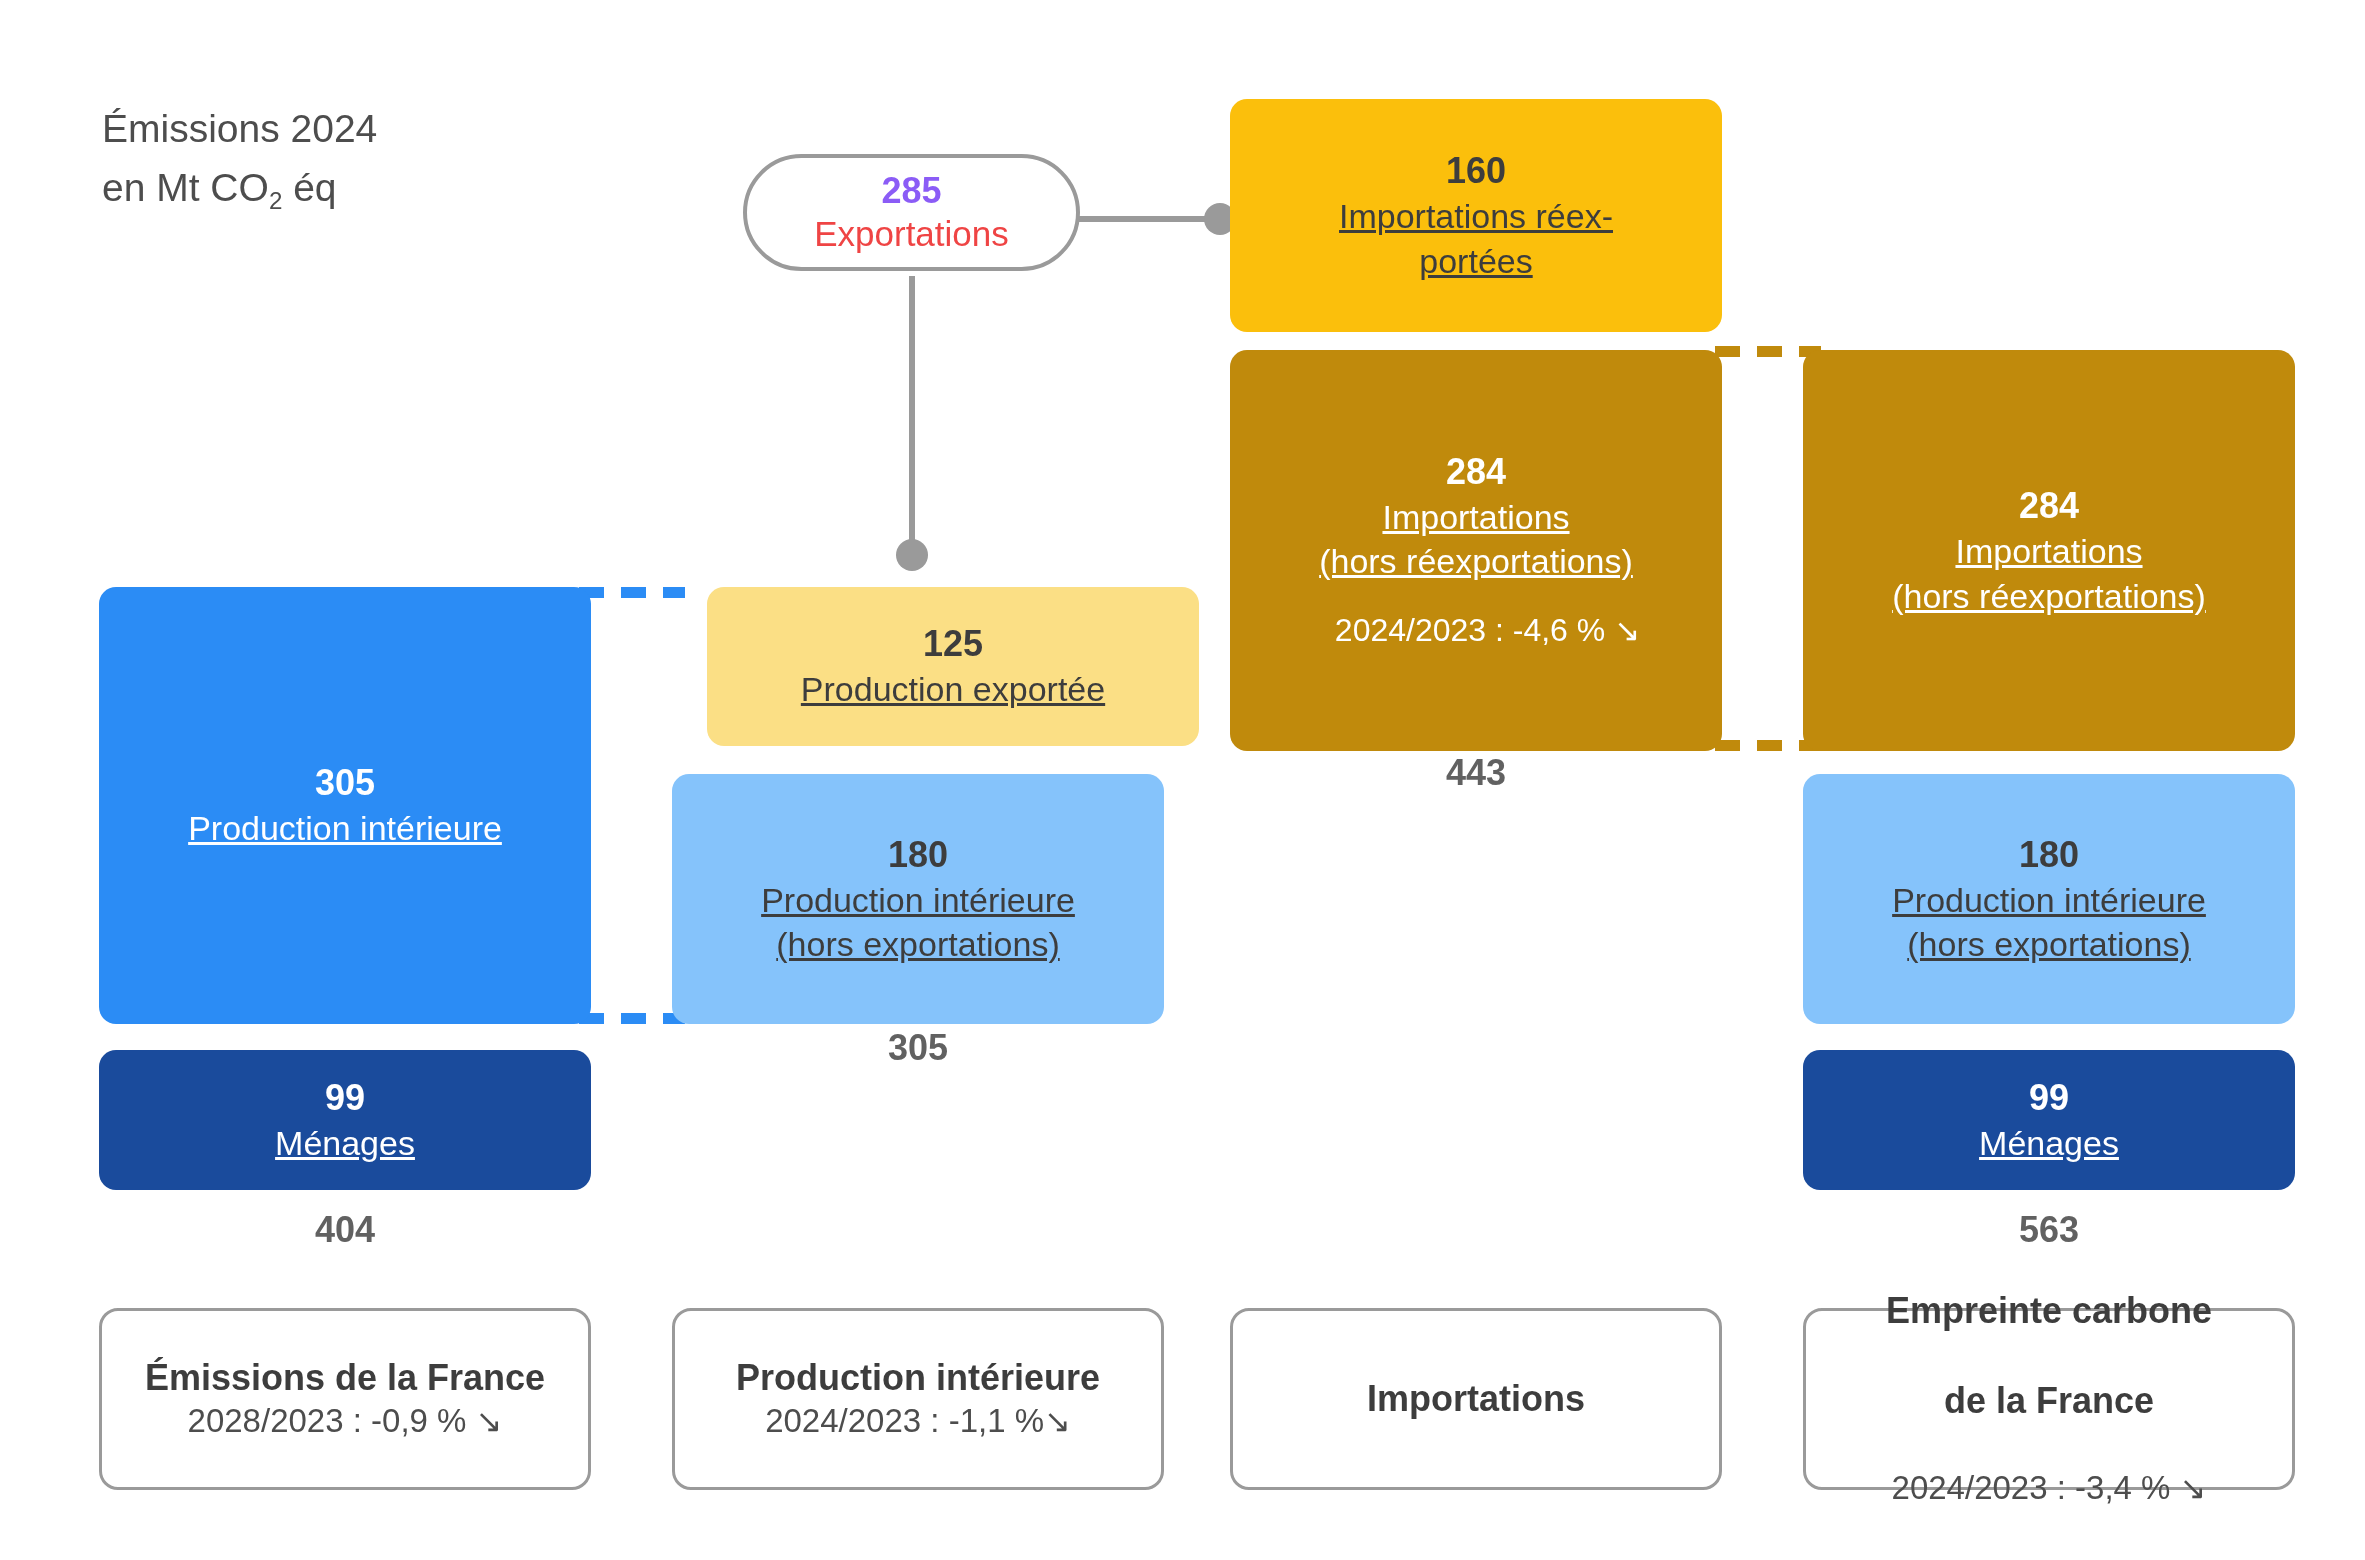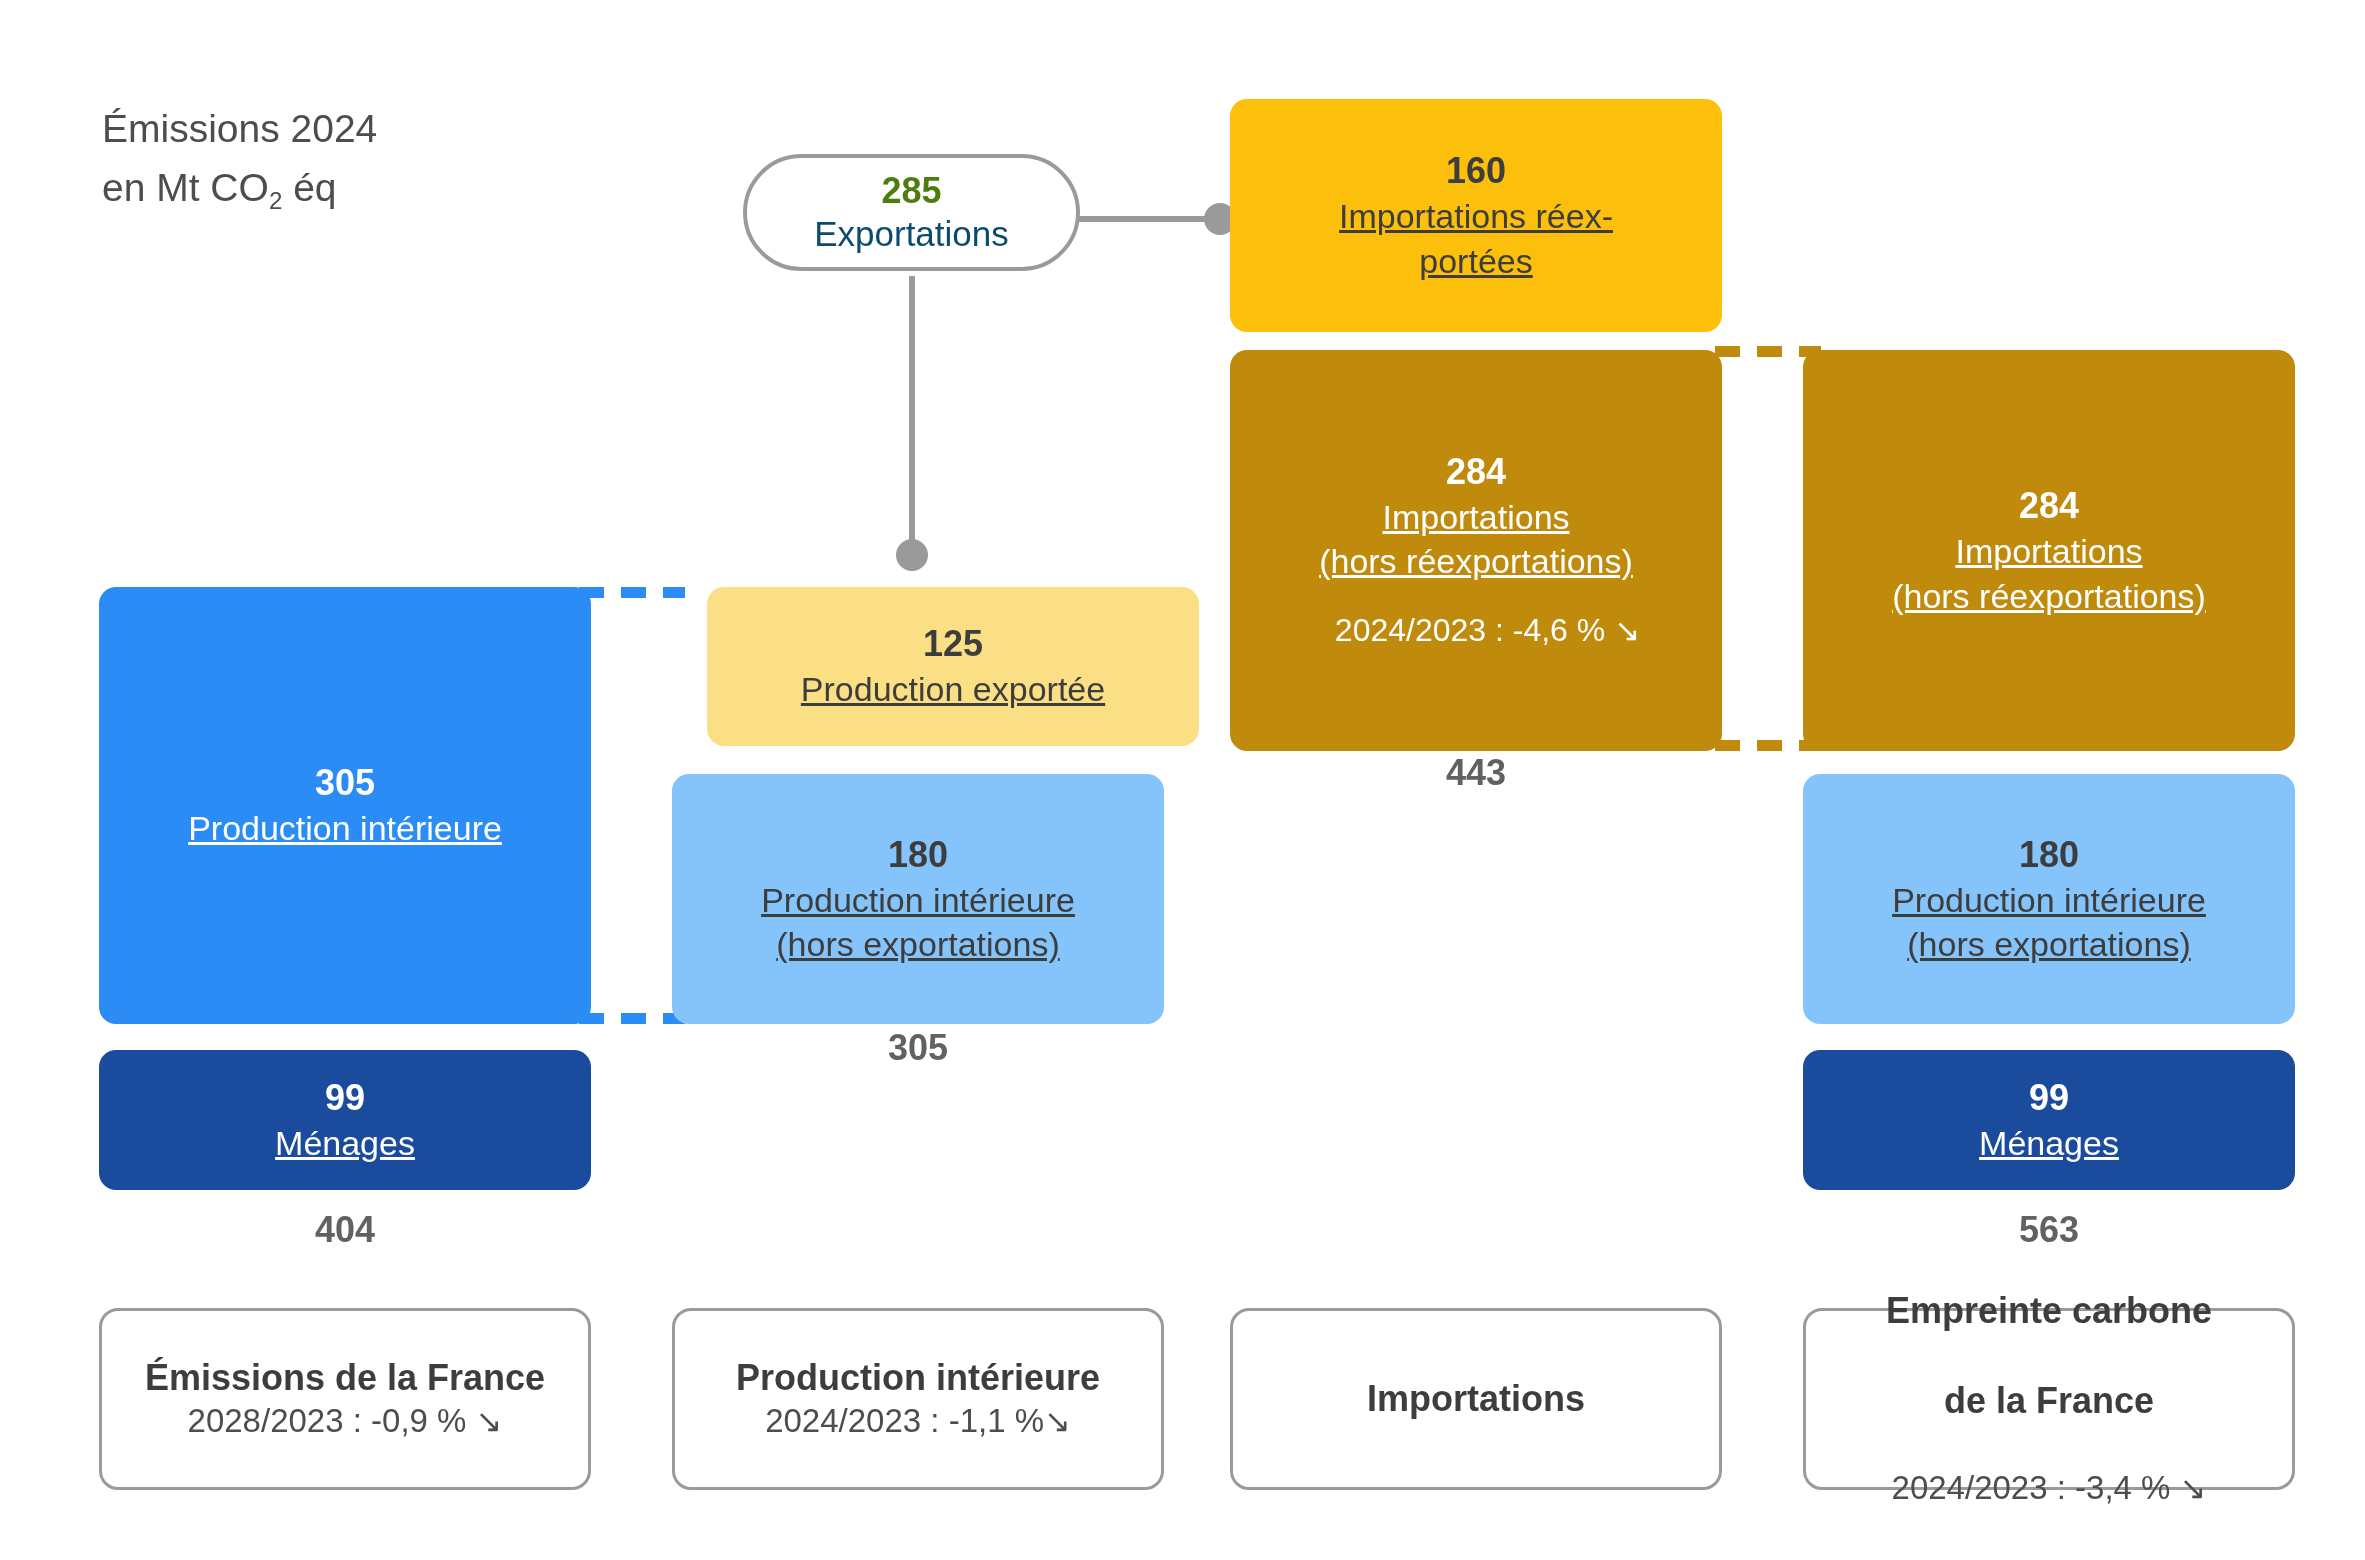--- a/index.html
+++ b/index.html
@@ -88,26 +88,26 @@
     background: #ffffff;
     display: flex;
     flex-direction: column;
     align-items: center;
     justify-content: center;
     text-align: center;
   }
   .pill .p-val {
     font-weight: bold;
     font-size: 36px;
-    color: #4d7c0f;
+    color: #8b5cf6;
     line-height: 1.22;
   }
   .pill .p-lbl {
     font-size: 35px;
-    color: #0c4a6e;
+    color: #ef4444;
     line-height: 1.22;
   }
 
   
   .conn-h {
     background: #9a9a9a;
     height: 5.7px;
   }
   .conn-v {
     background: #9a9a9a;

